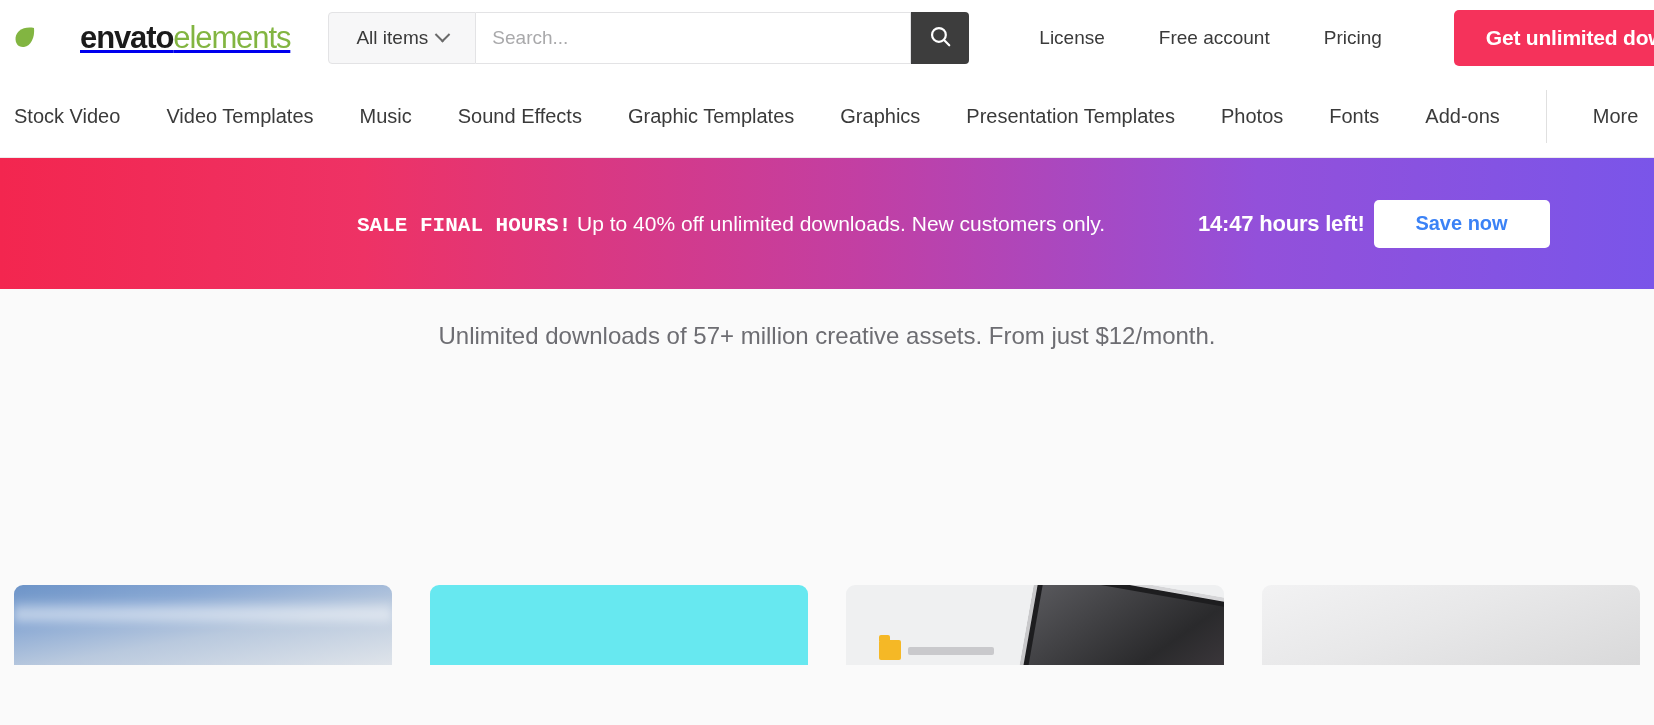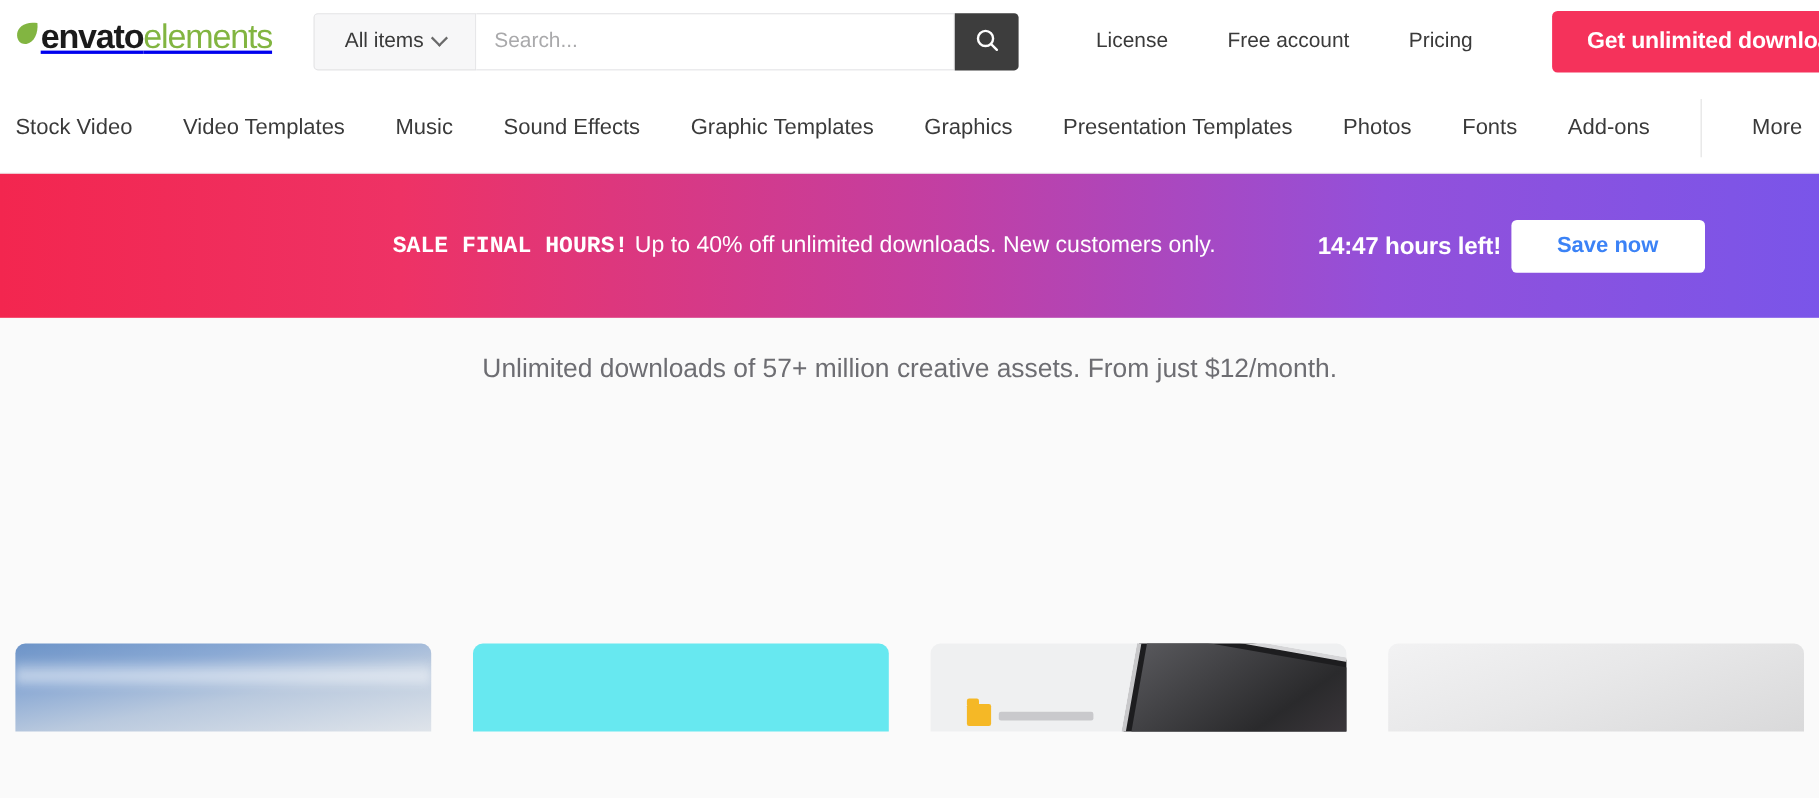--- a/index.html
+++ b/index.html
@@ -14,21 +14,21 @@
 
   
   .header {
     height:75px;
     display:flex;
     align-items:center;
     padding:0 0 0 14px;
     background:#fff;
     position:relative;
   }
-  .logo { display:flex; align-items:flex-start; height:40px; flex:0 0 auto; }
+  .logo { display:flex; align-items:center; height:40px; flex:0 0 auto;gap:43px; }
   .logo-leaf { width:22px; height:26px; margin-right:1px; position:relative; }
   .logo-text {
     font-size:31px;
     font-weight:bold;
     letter-spacing:-1.1px;
     line-height:1;
     white-space:nowrap;
   }
   .logo-envato { color:#1b1b1b; }
   .logo-elements { color:#82b541; font-weight:normal; }

